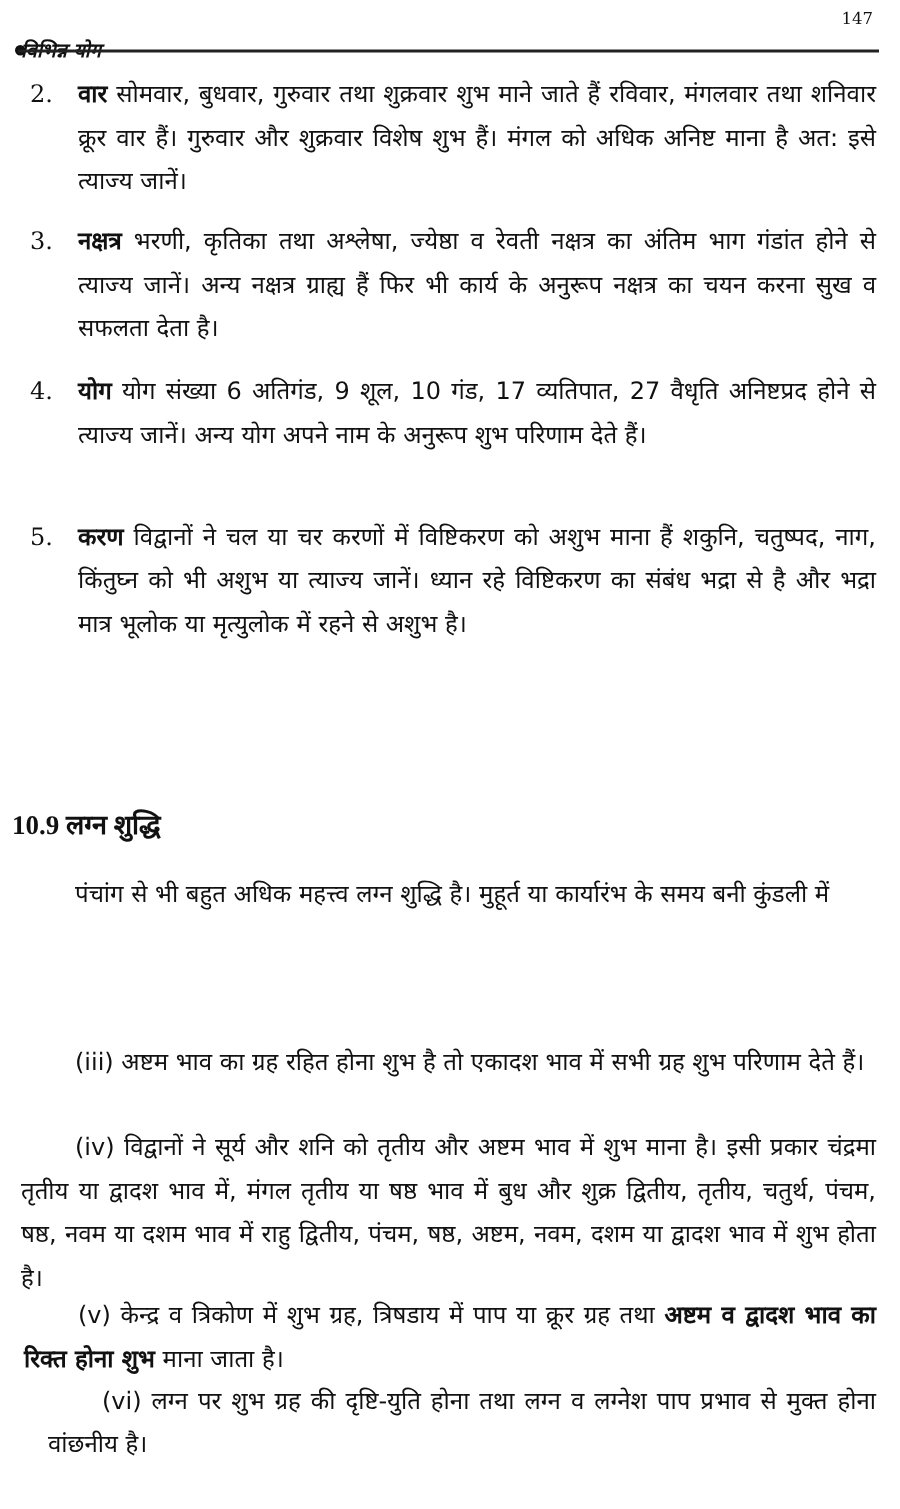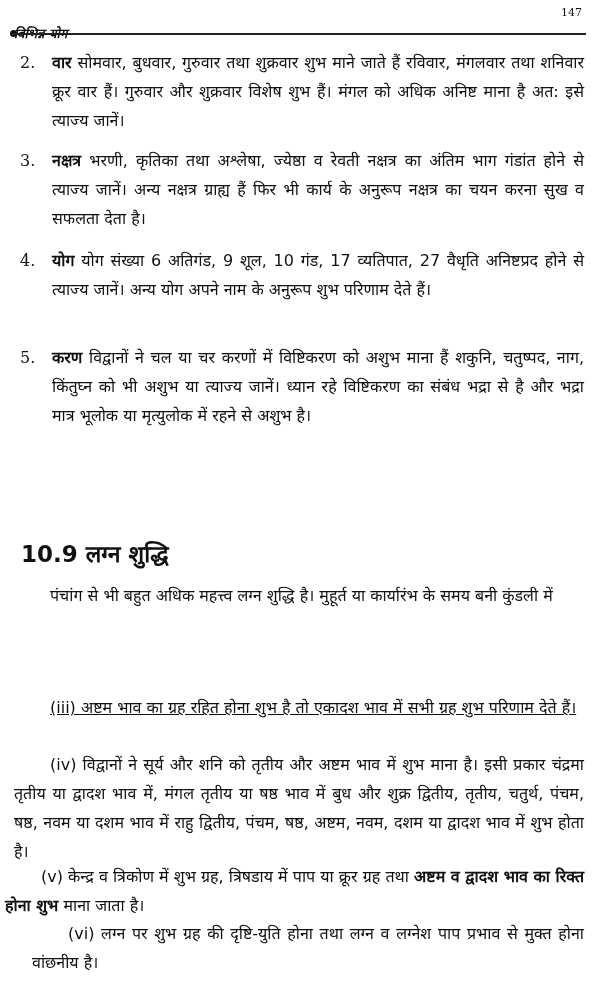--- a/index.html
+++ b/index.html
@@ -13,21 +13,21 @@
   .page-number { position: absolute; right: 4px; top: 4px; font-family: "DejaVu Serif", serif; font-size: 11px; }
   .rule { position: absolute; left: 2px; right: 0; top: 31px; height: 2px; background: #222; }
   .rule-dot { position: absolute; left: 0; top: 28px; width: 7px; height: 7px; border-radius: 50%; background: #111; }
 
   .body-text { font-size: 16px; line-height: 29px; text-align: justify; }
   .item { position: absolute; left: 52px; right: 16px; }
   .item .num { position: absolute; left: -32px; top: 0; font-family: "DejaVu Serif", serif; }
   .item .term { font-weight: bold; }
   .para { position: absolute; }
   .bold { font-weight: bold; }
-  .section-title { position: absolute; left: 21px; top: 537px; font-size: 23px; font-weight: bold; }
+  .section-title { position: absolute; left: 8px; top: 537px; font-size: 18px; font-weight: bold; font-family: Liberation Serif, serif; }
 </style>
 </head>
 <body>
 
 <div class="page">
 
   <div class="header">
     <span class="running-title">विभिन्न योग</span>
     <span class="page-number">147</span>
     <div class="rule-dot"></div>
@@ -54,23 +54,23 @@
     <span class="term">करण</span><span> विद्वानों ने चल या चर करणों में विष्टिकरण को अशुभ माना हैं शकुनि, चतुष्पद, नाग, किंतुघ्न को भी अशुभ या त्याज्य जानें। ध्यान रहे विष्टिकरण का संबंध भद्रा से है और भद्रा मात्र भूलोक या मृत्युलोक में रहने से अशुभ है।</span>
   </div>
 
 
   <div class="section-title">10.9 लग्न शुद्धि</div>
 
   <div class="para body-text" style="left:14px; right:4px; top:581px; text-indent:36px;">पंचांग से भी बहुत अधिक महत्त्व लग्न शुद्धि है। मुहूर्त या कार्यारंभ के समय बनी कुंडली में</div>
 
 
 
-  <div class="para body-text" style="left:14px; right:16px; top:693px; text-indent:36px;text-decoration:underline;">(iii) अष्टम भाव का ग्रह रहित होना शुभ है तो एकादश भाव में सभी ग्रह शुभ परिणाम देते हैं।</div>
+  <div class="para body-text" style="left:14px; right:16px; top:693px; text-indent:36px;">(iii) अष्टम भाव का ग्रह रहित होना शुभ है तो एकादश भाव में सभी ग्रह शुभ परिणाम देते हैं।</div>
 
   <div class="para body-text" style="left:14px; right:16px; top:750px; text-indent:36px;">(iv) विद्वानों ने सूर्य और शनि को तृतीय और अष्टम भाव में शुभ माना है। इसी प्रकार चंद्रमा तृतीय या द्वादश भाव में, मंगल तृतीय या षष्ठ भाव में बुध और शुक्र द्वितीय, तृतीय, चतुर्थ, पंचम, षष्ठ, नवम या दशम भाव में राहु द्वितीय, पंचम, षष्ठ, अष्टम, नवम, दशम या द्वादश भाव में शुभ होता है।</div>
 
-  <div class="para body-text" style="left:5px; right:16px; top:862px; text-indent:36px;">
+  <div class="para body-text" style="left:16px; right:16px; top:862px; text-indent:36px;">
     <span>(v) केन्द्र व त्रिकोण में शुभ ग्रह, त्रिषडाय में पाप या क्रूर ग्रह तथा </span><span class="bold">अष्टम व द्वादश भाव का रिक्त होना शुभ</span><span> माना जाता है।</span>
   </div>
 
   <div class="para body-text" style="left:14px; right:16px; top:919px; text-indent:36px;margin-left:18px;">(vi) लग्न पर शुभ ग्रह की दृष्टि-युति होना तथा लग्न व लग्नेश पाप प्रभाव से मुक्त होना वांछनीय है।</div>
 
 </div>
 
 </body></html>

